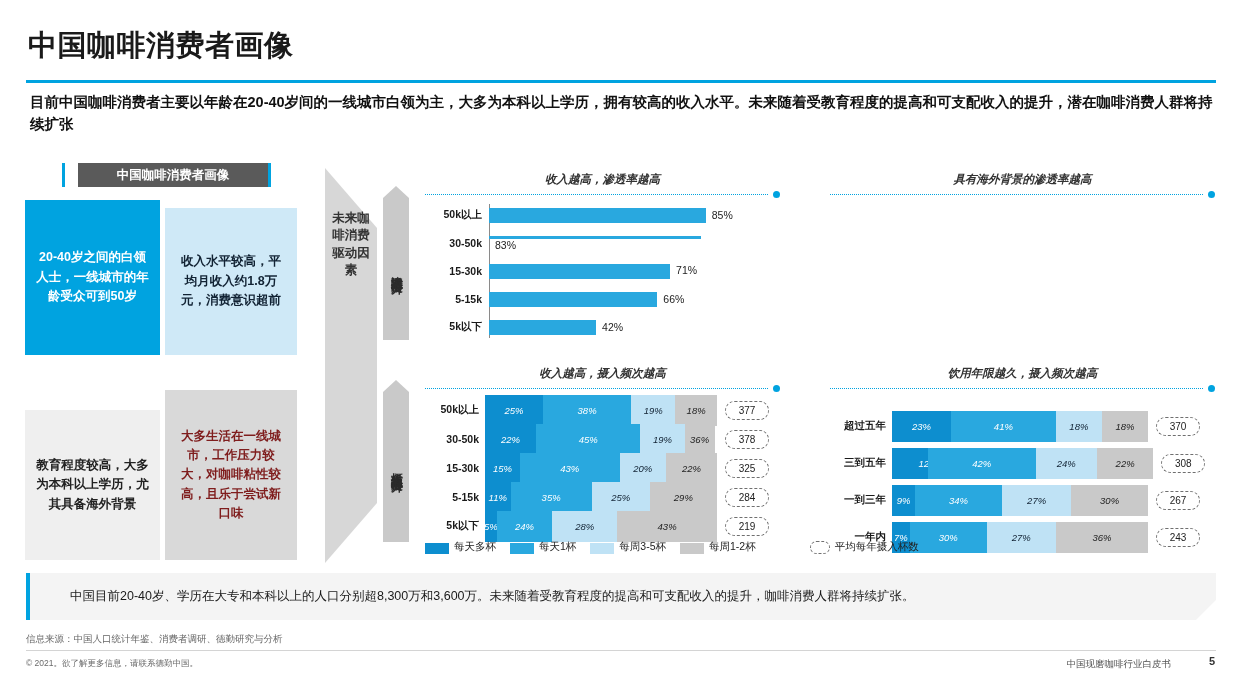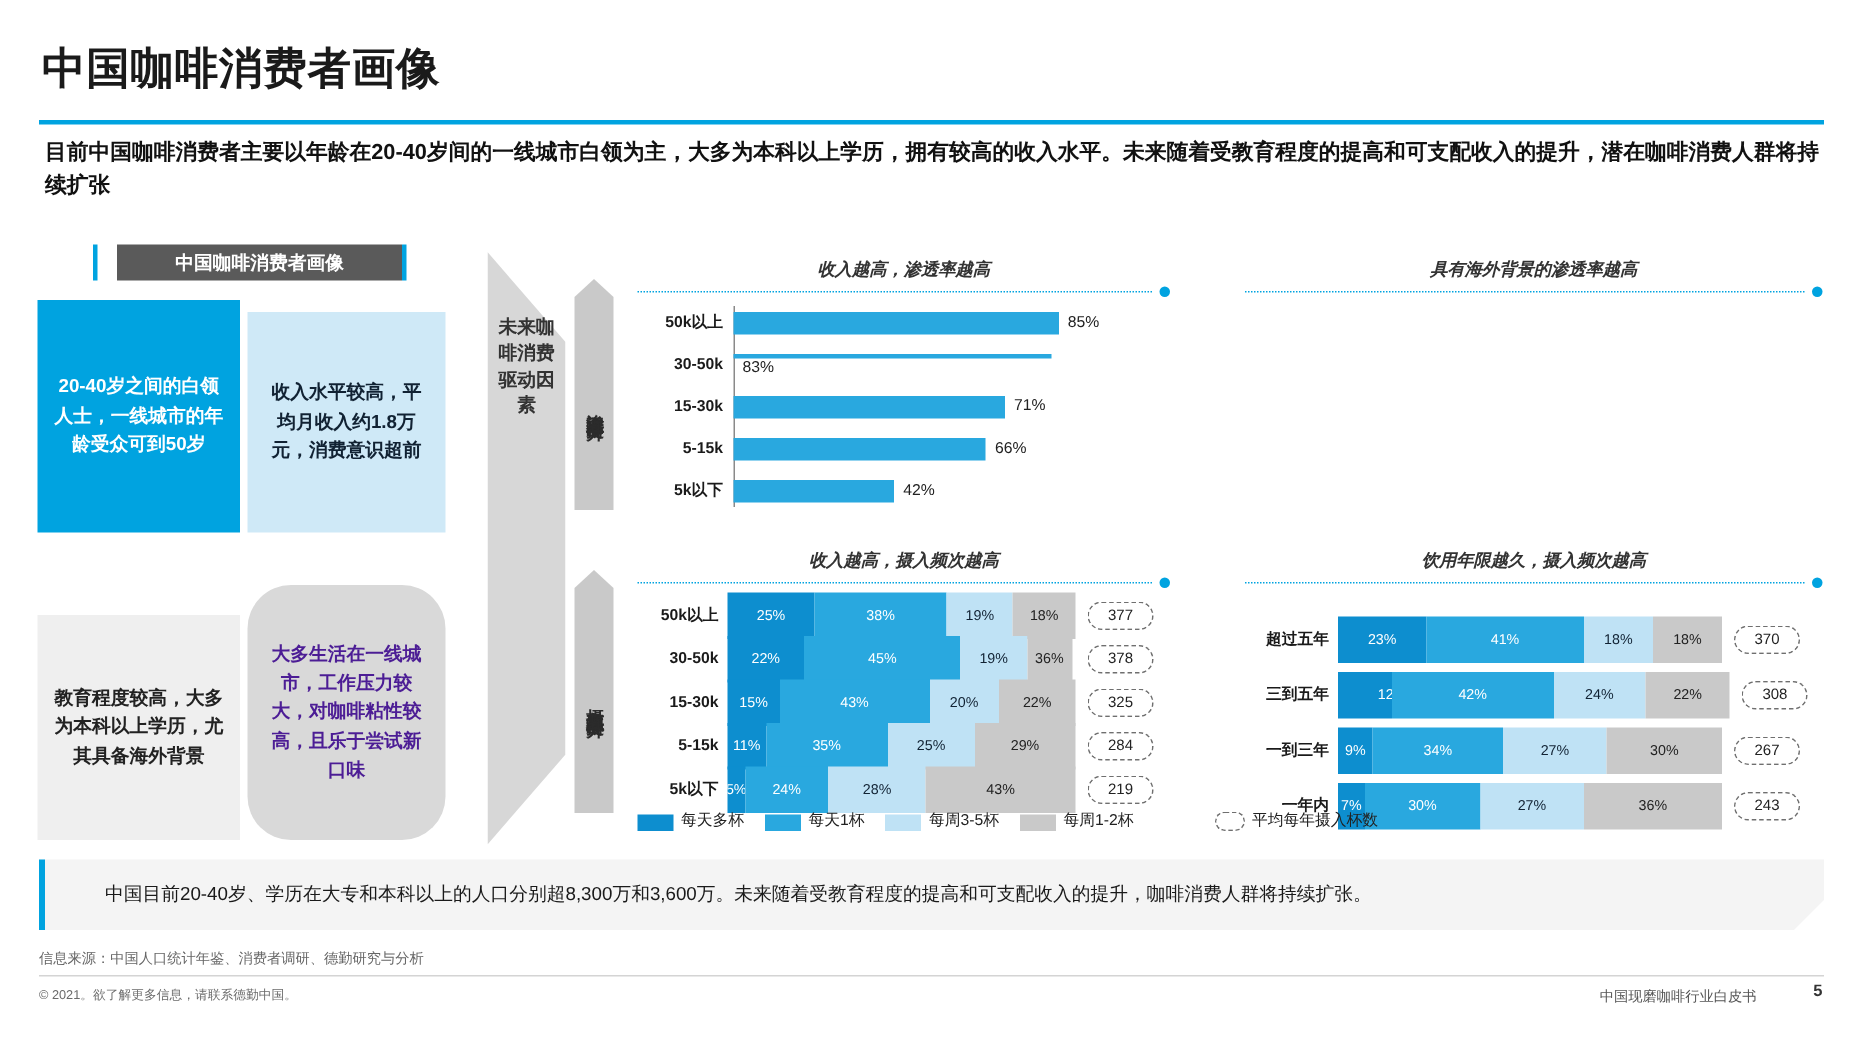--- a/index.html
+++ b/index.html
@@ -38,21 +38,21 @@
   .persona-title-r { position:absolute; left:268px; top:163px; width:3px; height:24px; background:#00a3e0;}
 
   .pcard {
     position:absolute;
     display:flex; align-items:center; justify-content:center;
     text-align:center; font-size:12.5px; line-height:1.55; padding:8px 10px;
     font-weight:700;
   }
   .pcard.blue { background:#00a3e0; color:#ffffff; }
   .pcard.lblue { background:#cfe9f7; color:#123; }
-  .pcard.grey  { background:#d9d9d9; color:#4c1d95;border-radius:29px; }
+  .pcard.grey  { background:#d9d9d9; color:#7f1d1d; }
   .pcard.lgrey { background:#efefef; color:#222;font-family:Liberation Serif, serif; }
 
   #pc1 { left:25px;  top:200px; width:135px; height:155px; }
   #pc2 { left:165px; top:208px; width:132px; height:147px; }
   #pc3 { left:25px;  top:410px; width:135px; height:150px; }
   #pc4 { left:165px; top:390px; width:132px; height:170px; }
 
   
   .arrow-wrap { position:absolute; left:325px; top:168px; width:52px; height:395px; }
   .arrow-text {
@@ -103,21 +103,21 @@
     font-size:10.5px; font-weight:700; color:#1a1a1a;
   }
   .bar-track { flex:1; position:relative; height:15px; }
   .bar-fill { height:15px; background:#29a8df; }
   .bar-val { font-size:10.5px; color:#222; margin-left:6px; white-space:nowrap; }
   .axis-v { position:absolute; left:64px; top:0; bottom:0; width:1px; background:#8a8a8a; }
 
   
   .st-row { display:flex; align-items:center; height:24px; margin-bottom:5px; }
   .st-cat { width:60px; text-align:right; padding-right:6px; font-size:10.5px; font-weight:700; color:#1a1a1a; }
-  .st-bars { flex:1; display:flex; height:31px; }
+  .st-bars { flex:1; display:flex; height:31px;font-style:italic; }
   .st-seg { display:flex; align-items:center; justify-content:center; font-size:9.5px; color:#1b1b1b; overflow:hidden; }
   .st-seg.s0 { background:#0d8ecf; color:#ffffff; }
   .st-seg.s1 { background:#29a8df; color:#ffffff; }
   .st-seg.s2 { background:#bfe2f5; color:#123; }
   .st-seg.s3 { background:#c9c9c9; color:#222; }
   .st-avg {
     width:44px; margin-left:8px; height:19px;
     border:1px dashed #6f6f6f; border-radius:10px;
     display:flex; align-items:center; justify-content:center;
     font-size:10px; color:#222; font-weight:400;

